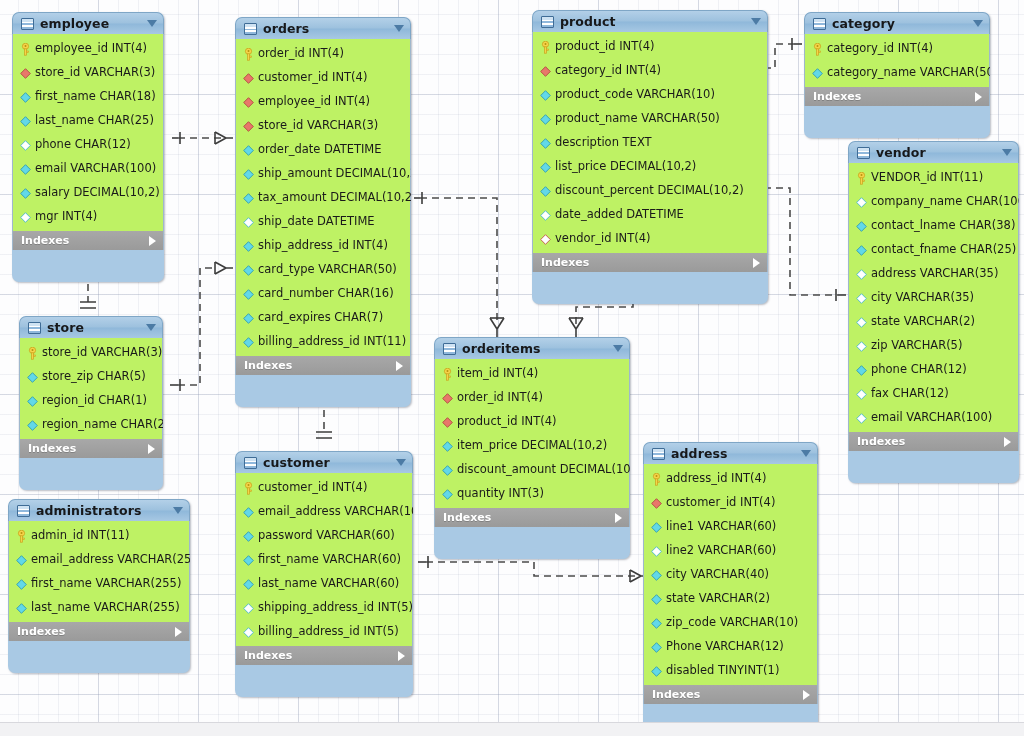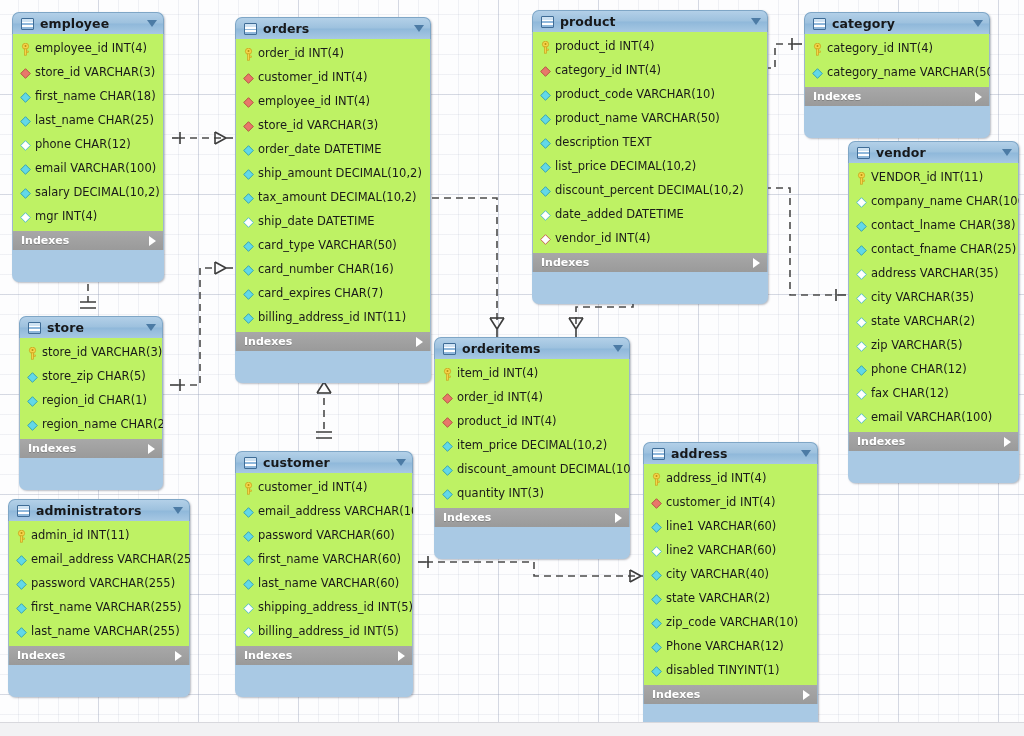--- a/index.html
+++ b/index.html
@@ -298,21 +298,21 @@
             </span>
             <span class="col-text">mgr INT(4)</span>
           </div>
         </div>
         <div class="tbl-indexes">
           <span>Indexes</span>
           <span class="idx-arrow"></span>
         </div>
         <div class="tbl-footer"></div>
       </div>
-      <div class="tbl" style="left: 235px; top: 17px; width: 196px;">
+      <div class="tbl" style="left: 235px; top: 17px; width: 176px;">
         <div class="tbl-title">
           <span class="tbl-icon"></span>
           <span class="tbl-name">orders</span>
           <span class="tbl-caret"></span>
         </div>
         <div class="tbl-cols">
           <div class="col">
             <span class="gl">
               <svg width="9" height="13" viewBox="0 0 9 13">
                 <circle cx="4.5" cy="3.3" r="3.1" fill="#f6d34a" stroke="#c9a21b" stroke-width="0.8"></circle>
@@ -371,20 +371,28 @@
             </span>
             <span class="col-text">tax_amount DECIMAL(10,2)</span>
           </div>
           <div class="col">
             <span class="gl">
               <svg width="11" height="11" viewBox="0 0 11 11">
                 <path d="M5.5 0.7 L10.3 5.5 L5.5 10.3 L0.7 5.5 Z" fill="#ffffff" stroke="#49b9cd" stroke-width="0.9"></path>
               </svg>
             </span>
             <span class="col-text">ship_date DATETIME</span>
+          </div>
+          <div class="col">
+            <span class="gl">
+              <svg width="11" height="11" viewBox="0 0 11 11">
+                <path d="M5.5 0.7 L10.3 5.5 L5.5 10.3 L0.7 5.5 Z" fill="#62d8e8" stroke="#2f9cb3" stroke-width="0.9"></path>
+              </svg>
+            </span>
+            <span class="col-text">ship_address_id INT(4)</span>
           </div>
           <div class="col">
             <span class="gl">
               <svg width="11" height="11" viewBox="0 0 11 11">
                 <path d="M5.5 0.7 L10.3 5.5 L5.5 10.3 L0.7 5.5 Z" fill="#62d8e8" stroke="#2f9cb3" stroke-width="0.9"></path>
               </svg>
             </span>
             <span class="col-text">card_type VARCHAR(50)</span>
           </div>
           <div class="col">
@@ -946,28 +954,20 @@
               </svg>
             </span>
             <span class="col-text">email_address VARCHAR(255)</span>
           </div>
           <div class="col">
             <span class="gl">
               <svg width="11" height="11" viewBox="0 0 11 11">
                 <path d="M5.5 0.7 L10.3 5.5 L5.5 10.3 L0.7 5.5 Z" fill="#62d8e8" stroke="#2f9cb3" stroke-width="0.9"></path>
               </svg>
             </span>
-            <span class="col-text">password VARCHAR(255)</span>
-          </div>
-          <div class="col">
-            <span class="gl">
-              <svg width="11" height="11" viewBox="0 0 11 11">
-                <path d="M5.5 0.7 L10.3 5.5 L5.5 10.3 L0.7 5.5 Z" fill="#62d8e8" stroke="#2f9cb3" stroke-width="0.9"></path>
-              </svg>
-            </span>
             <span class="col-text">first_name VARCHAR(255)</span>
           </div>
           <div class="col">
             <span class="gl">
               <svg width="11" height="11" viewBox="0 0 11 11">
                 <path d="M5.5 0.7 L10.3 5.5 L5.5 10.3 L0.7 5.5 Z" fill="#62d8e8" stroke="#2f9cb3" stroke-width="0.9"></path>
               </svg>
             </span>
             <span class="col-text">last_name VARCHAR(255)</span>
           </div>

